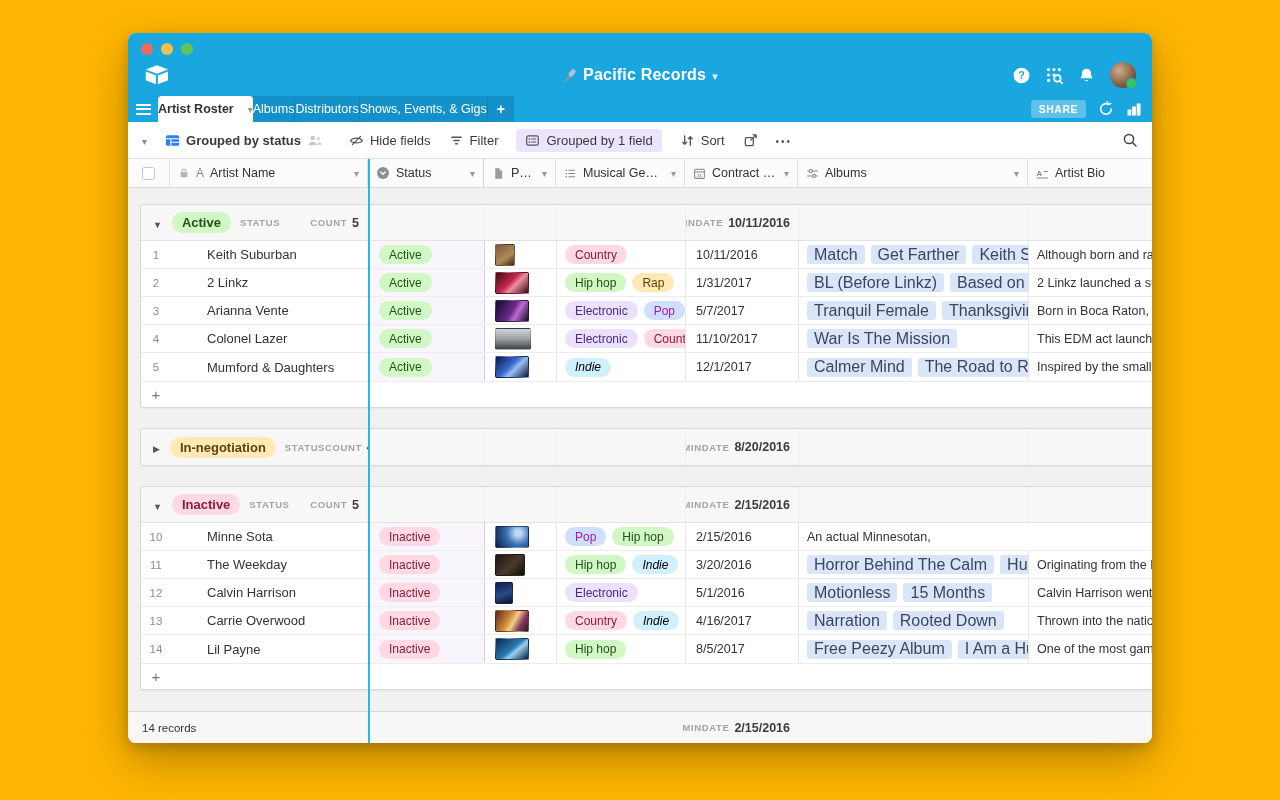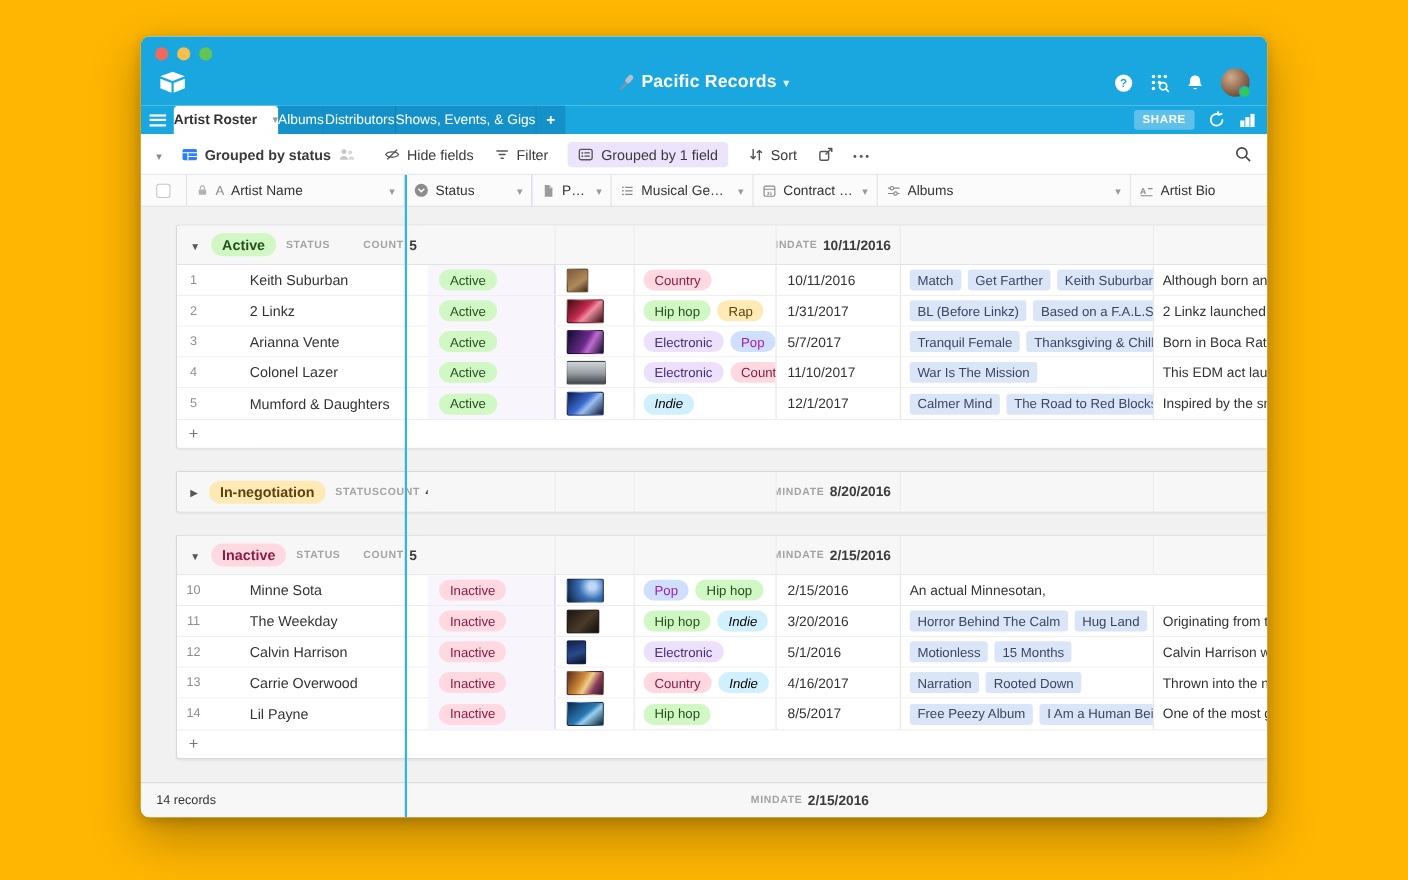--- a/index.html
+++ b/index.html
@@ -62,21 +62,21 @@
   .ch-cell.p-right { border-right-color:#d8cbf2; }
   .ch-cell .label { overflow:hidden; text-overflow:ellipsis; }
   .ch-caret { margin-left:auto; flex:none; }
   .ch-caret::before { content:"▾"; color:#9a9a9a; font-size:10px; }
   .checkbox { width:13px; height:13px; border:1.5px solid #c6c6c6; border-radius:2.5px; background:#fff; margin-left:6px; cursor:pointer; }
   .a-glyph { font-size:12px; color:#8a8a8a; font-weight:400; }
 
   
   .gridarea { flex:1; background:#f1f1f1; padding:16px 0 0 12px; overflow:hidden; position:relative; }
   .groupbox { background:#fff; border:1px solid #d8d8d8; border-right:none; border-radius:3px 0 0 3px;
-    margin-bottom:20px; box-shadow:0 1px 2px rgba(0,0,0,.05); overflow:hidden;margin-left:20px; }
+    margin-bottom:20px; box-shadow:0 1px 2px rgba(0,0,0,.05); overflow:hidden; }
   .grid-row { display:grid; grid-template-columns:30px 198px 116px 72px 129px 113px 230px minmax(0,1fr); }
   .cell { display:flex; align-items:center; border-right:1px solid #e6e6e6; overflow:hidden; white-space:nowrap; }
   .c-bio { border-right:none; }
   .c-status { background:#f8f5fd; border-right-color:#d8cbf2; padding:0 10px; }
   .row { height:28px; border-bottom:1px solid #ededed; background:#fff; }
   .c-num { justify-content:center; font-size:11.5px; color:#8d8d8d; border-right:none; }
   .c-name { padding-left:36px; font-size:13px; color:#333; border-right:none; }
   .c-photo { padding:0 10px; }
   .c-genres { padding:0 8px; gap:6px; }
   .c-date { padding:0 10px; font-size:12.5px; color:#333; }
@@ -86,21 +86,21 @@
   .pill { display:inline-flex; align-items:center; height:19px; padding:0 10px; border-radius:10px;
     font-size:12px; flex:none; }
   .pill[data-color="green"]  { background:#d1f7c4; color:#24501d; }
   .pill[data-color="yellow"] { background:#ffeab6; color:#5d420e; }
   .pill[data-color="purple"] { background:#ece0fd; color:#432d7a; }
   .pill[data-color="blue"]   { background:#cfdfff; color:#a21caf; }
   .pill[data-color="pink"]   { background:#ffd9e1; color:#8a1c43; }
   .pill[data-color="cyan"]   { background:#d0f0fd; color:#000000;font-style:italic; }
 
   .chip { display:inline-flex; align-items:center; height:19px; padding:0 7px; border-radius:3px;
-    background:#dbe5f8; color:#3a4660; font-size:12px; flex:none; }
+    background:#dbe5f8; color:#3a4660; font-size:16px; flex:none; }
 
   .photo { display:inline-block; height:22px; border-radius:2px; border:1px solid rgba(0,0,0,.18); flex:none; }
   .photo[data-photo="warm-portrait"] { width:20px; background:linear-gradient(145deg,#7a5a3c,#b08a5a 60%,#3a2a1a); }
   .photo[data-photo="red-concert"]   { width:34px; background:linear-gradient(135deg,#3a0d12,#c42a4f 45%,#f28da0 60%,#2a0d12); }
   .photo[data-photo="purple-stage"]  { width:34px; background:linear-gradient(120deg,#0d0d2a,#6a2a8a 50%,#c06ad0 65%,#0d0d22); }
   .photo[data-photo="gray-crowd"]    { width:36px; background:linear-gradient(180deg,#cfd4d8,#9aa0a6 50%,#3f4246); }
   .photo[data-photo="blue-duo"]      { width:34px; background:linear-gradient(135deg,#0a1a4a,#3a6ad0 45%,#9ac0f0 60%,#0a1230); }
   .photo[data-photo="blue-spotlight"]{ width:34px; background:radial-gradient(circle at 70% 30%,#bcd8f5 12%,#3a70b5 45%,#0c1b3a); }
   .photo[data-photo="dark-stage"]    { width:30px; background:linear-gradient(135deg,#1a1512,#4a3a2a 55%,#0d0b08); }
   .photo[data-photo="navy-dj"]       { width:18px; background:linear-gradient(160deg,#10204a,#2a4a8a 55%,#0a1020); }

